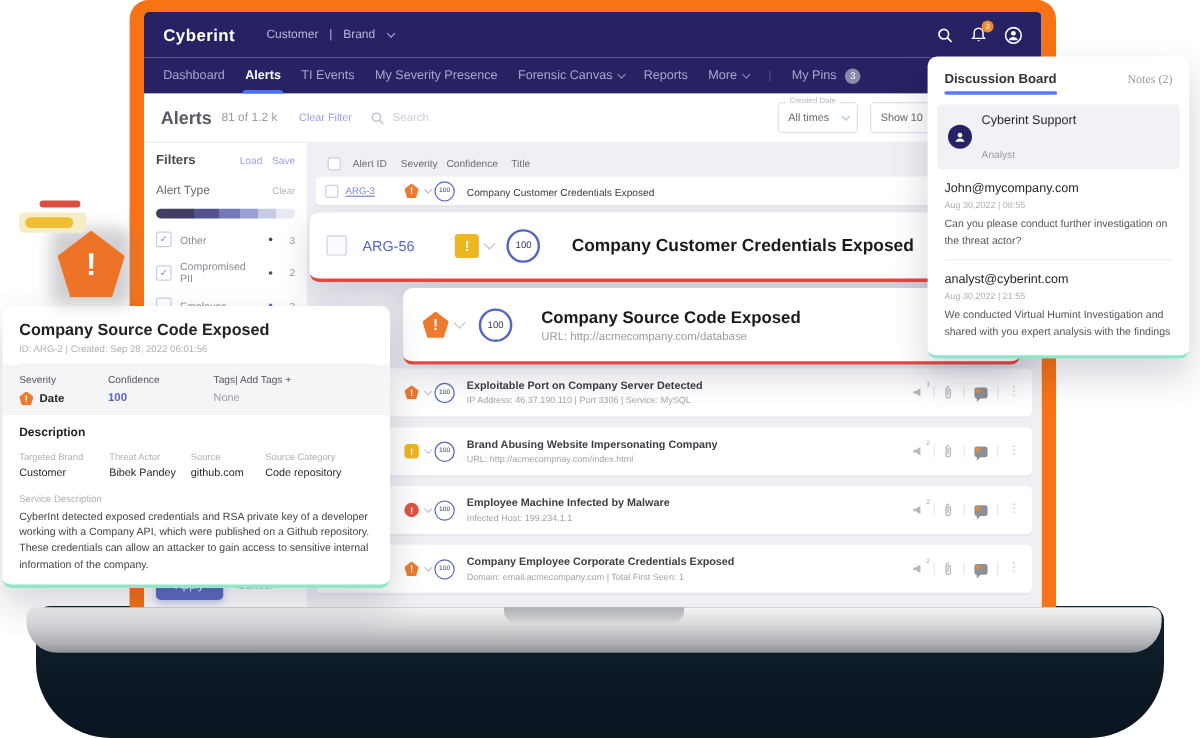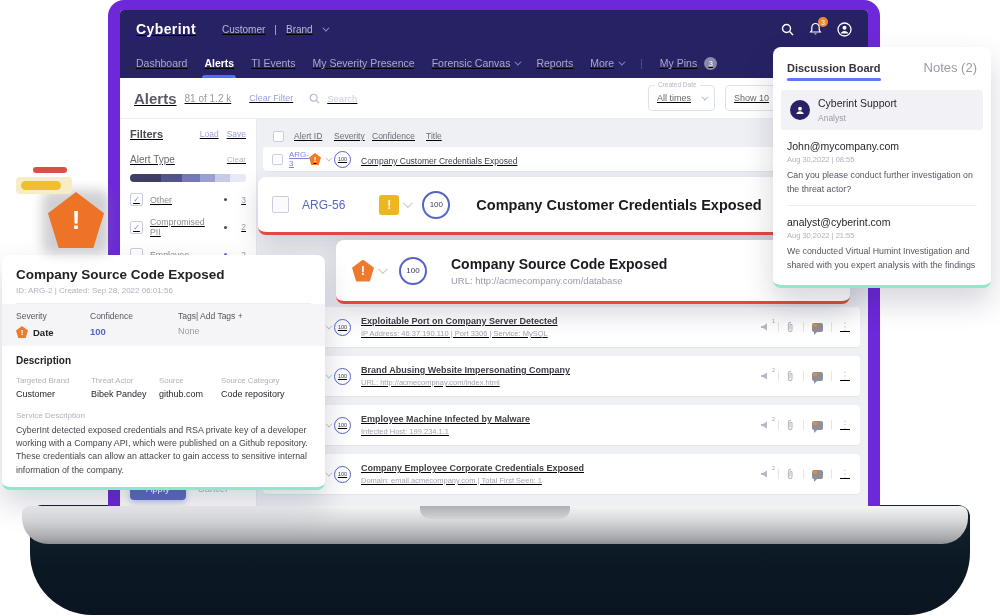--- a/index.html
+++ b/index.html
@@ -2,22 +2,22 @@
 <html><head>
 <meta charset="utf-8">
 <style>
   html,body{margin:0;padding:0;background:#fff;font-family:"Liberation Sans",sans-serif;}
   .stage{position:relative;width:1000px;height:615px;overflow:hidden;background:#fff;}
 
   
   .backdrop{position:absolute;left:30px;top:505px;width:940px;height:110px;
     background:linear-gradient(180deg,#13232f 0%,#0b1824 60%,#0a1520 100%);
     border-radius:12px 12px 62px 62px;z-index:1;}
-  .screen{position:absolute;left:108px;top:0;width:772px;height:506px;background:#6d28d9;
-    border-radius:16px 16px 0 0;padding:10px 12px 0;box-sizing:border-box;z-index:10;text-decoration:underline;}
+  .screen{position:absolute;left:108px;top:0;width:772px;height:506px;background:#f97316;
+    border-radius:16px 16px 0 0;padding:10px 12px 0;box-sizing:border-box;z-index:10;}
   .laptop-base{position:absolute;left:22px;top:506px;width:946px;height:38px;z-index:12;
     background:linear-gradient(180deg,#f4f4f4 0%,#d6d7d9 40%,#a7a9ac 85%,#8e9093 100%);
     border-radius:8px 8px 26px 26px;}
   .laptop-notch{position:absolute;left:50%;top:0;transform:translateX(-50%);width:150px;height:13px;
     background:linear-gradient(180deg,#aeb1b4,#d2d4d6);border-radius:0 0 10px 10px;}
 
   
   .app{width:748px;height:496px;background:#fff;overflow:hidden;display:flex;flex-direction:column;border-radius:4px 4px 0 0;}
   .topbar{height:38px;background:#272264;display:flex;align-items:center;padding:0 16px;flex:0 0 auto;}
   .logo{color:#fff;font-size:14px;font-weight:bold;letter-spacing:.4px;}
@@ -87,21 +87,21 @@
   .thead{display:flex;align-items:center;height:22px;font-size:8.5px;color:#6d6d78;}
   .thead .cbx{width:9px;height:9px;margin-left:10px;}
   .th-id{margin-left:10px;width:40px;}
   .th-sev{width:38px;}
   .th-conf{width:50px;}
   .th-title{margin-left:4px;}
   .row{background:#fff;border-radius:4px;display:flex;align-items:center;margin-bottom:9px;
     box-shadow:0 1px 1px rgba(30,30,60,.04);}
   .row.small{height:24px;margin-bottom:0;}
   .row.std{height:40px;}
-  .row-lead{width:46px;flex:0 0 auto;display:flex;align-items:center;gap:6px;padding-left:24px;box-sizing:border-box;justify-content:flex-end;}
+  .row-lead{width:74px;flex:0 0 auto;display:flex;align-items:center;gap:6px;padding-left:8px;box-sizing:border-box;}
   .row-id{font-size:8px;color:#7b86d8;text-decoration:underline;}
   .sev{display:flex;align-items:center;justify-content:center;color:#fff;font-weight:bold;flex:0 0 auto;}
   .sev.pent{clip-path:polygon(50% 0,100% 38%,81% 100%,19% 100%,0 38%);background:#ee7a2e;}
   .sev.square{border-radius:3px;background:#eeb71f;}
   .sev.circle{border-radius:50%;background:#e05243;}
   .sev.s12{width:12px;height:12px;font-size:8px;}
   .sev.s20{width:20px;height:20px;font-size:12px;}
   .sev.s22{width:22px;height:22px;font-size:13px;}
   .conf{border:1.5px solid #5565c4;border-radius:50%;color:#39395a;display:flex;align-items:center;justify-content:center;flex:0 0 auto;}
   .conf.c15{width:15px;height:15px;font-size:5.5px;}
@@ -160,25 +160,25 @@
   .d-svc-label{font-size:8px;color:#b0b0ba;margin-top:12px;}
   .d-svc{font-size:8.8px;color:#44444c;line-height:1.5;margin-top:4px;}
 
   
   .panel{position:absolute;left:773px;top:47px;width:218px;background:#fff;border-radius:8px;
     border-bottom:3px solid #8fe6c9;box-shadow:0 14px 30px rgba(20,20,60,.18);z-index:40;
     padding:13px 14px 12px;box-sizing:border-box;}
   .p-tabs{display:flex;align-items:center;}
   .p-tab{font-size:11px;color:#33333b;font-weight:bold;position:relative;padding-bottom:7px;cursor:pointer;}
   .p-tab.active::after{content:"";position:absolute;left:0;right:0;bottom:0;height:3px;background:#5b78f6;border-radius:3px;}
-  .p-tab2{margin-left:auto;font-size:13px;color:#9a9aa6;padding-bottom:7px;cursor:pointer;}
+  .p-tab2{margin-left:auto;font-size:10px;color:#9a9aa6;padding-bottom:7px;cursor:pointer;font-family:Liberation Serif, serif;}
   .p-support{background:#f2f2f6;border-radius:3px;margin:8px -6px 0;padding:7px 9px;display:flex;align-items:center;gap:8px;}
   .p-avatar{width:20px;height:20px;border-radius:50%;background:#272264;display:flex;align-items:center;justify-content:center;flex:0 0 auto;}
   .p-sname{font-size:10.5px;color:#26262e;}
-  .p-srole{font-size:8.5px;color:#9a9aa6;margin-top:4px;}
+  .p-srole{font-size:8.5px;color:#9a9aa6;margin-top:18px;}
   .p-msg{margin-top:10px;}
   .p-author{font-size:10.5px;color:#26262e;}
   .p-time{font-size:7.5px;color:#b0b0ba;margin-top:3px;}
   .p-text{font-size:8.8px;color:#55555f;line-height:1.55;margin-top:5px;}
   .p-div{height:1px;background:#efeff3;margin:9px 0 0;}
 
   
   .decor{position:absolute;left:14px;top:162px;z-index:50;width:100px;height:95px;}
   .decor-redbar{position:absolute;left:19px;top:5px;width:34px;height:6px;border-radius:3px;background:#d94f43;}
   .decor-ycontainer{position:absolute;left:2px;top:15px;width:56px;height:17px;border-radius:4px;background:#f6ecc6;}

